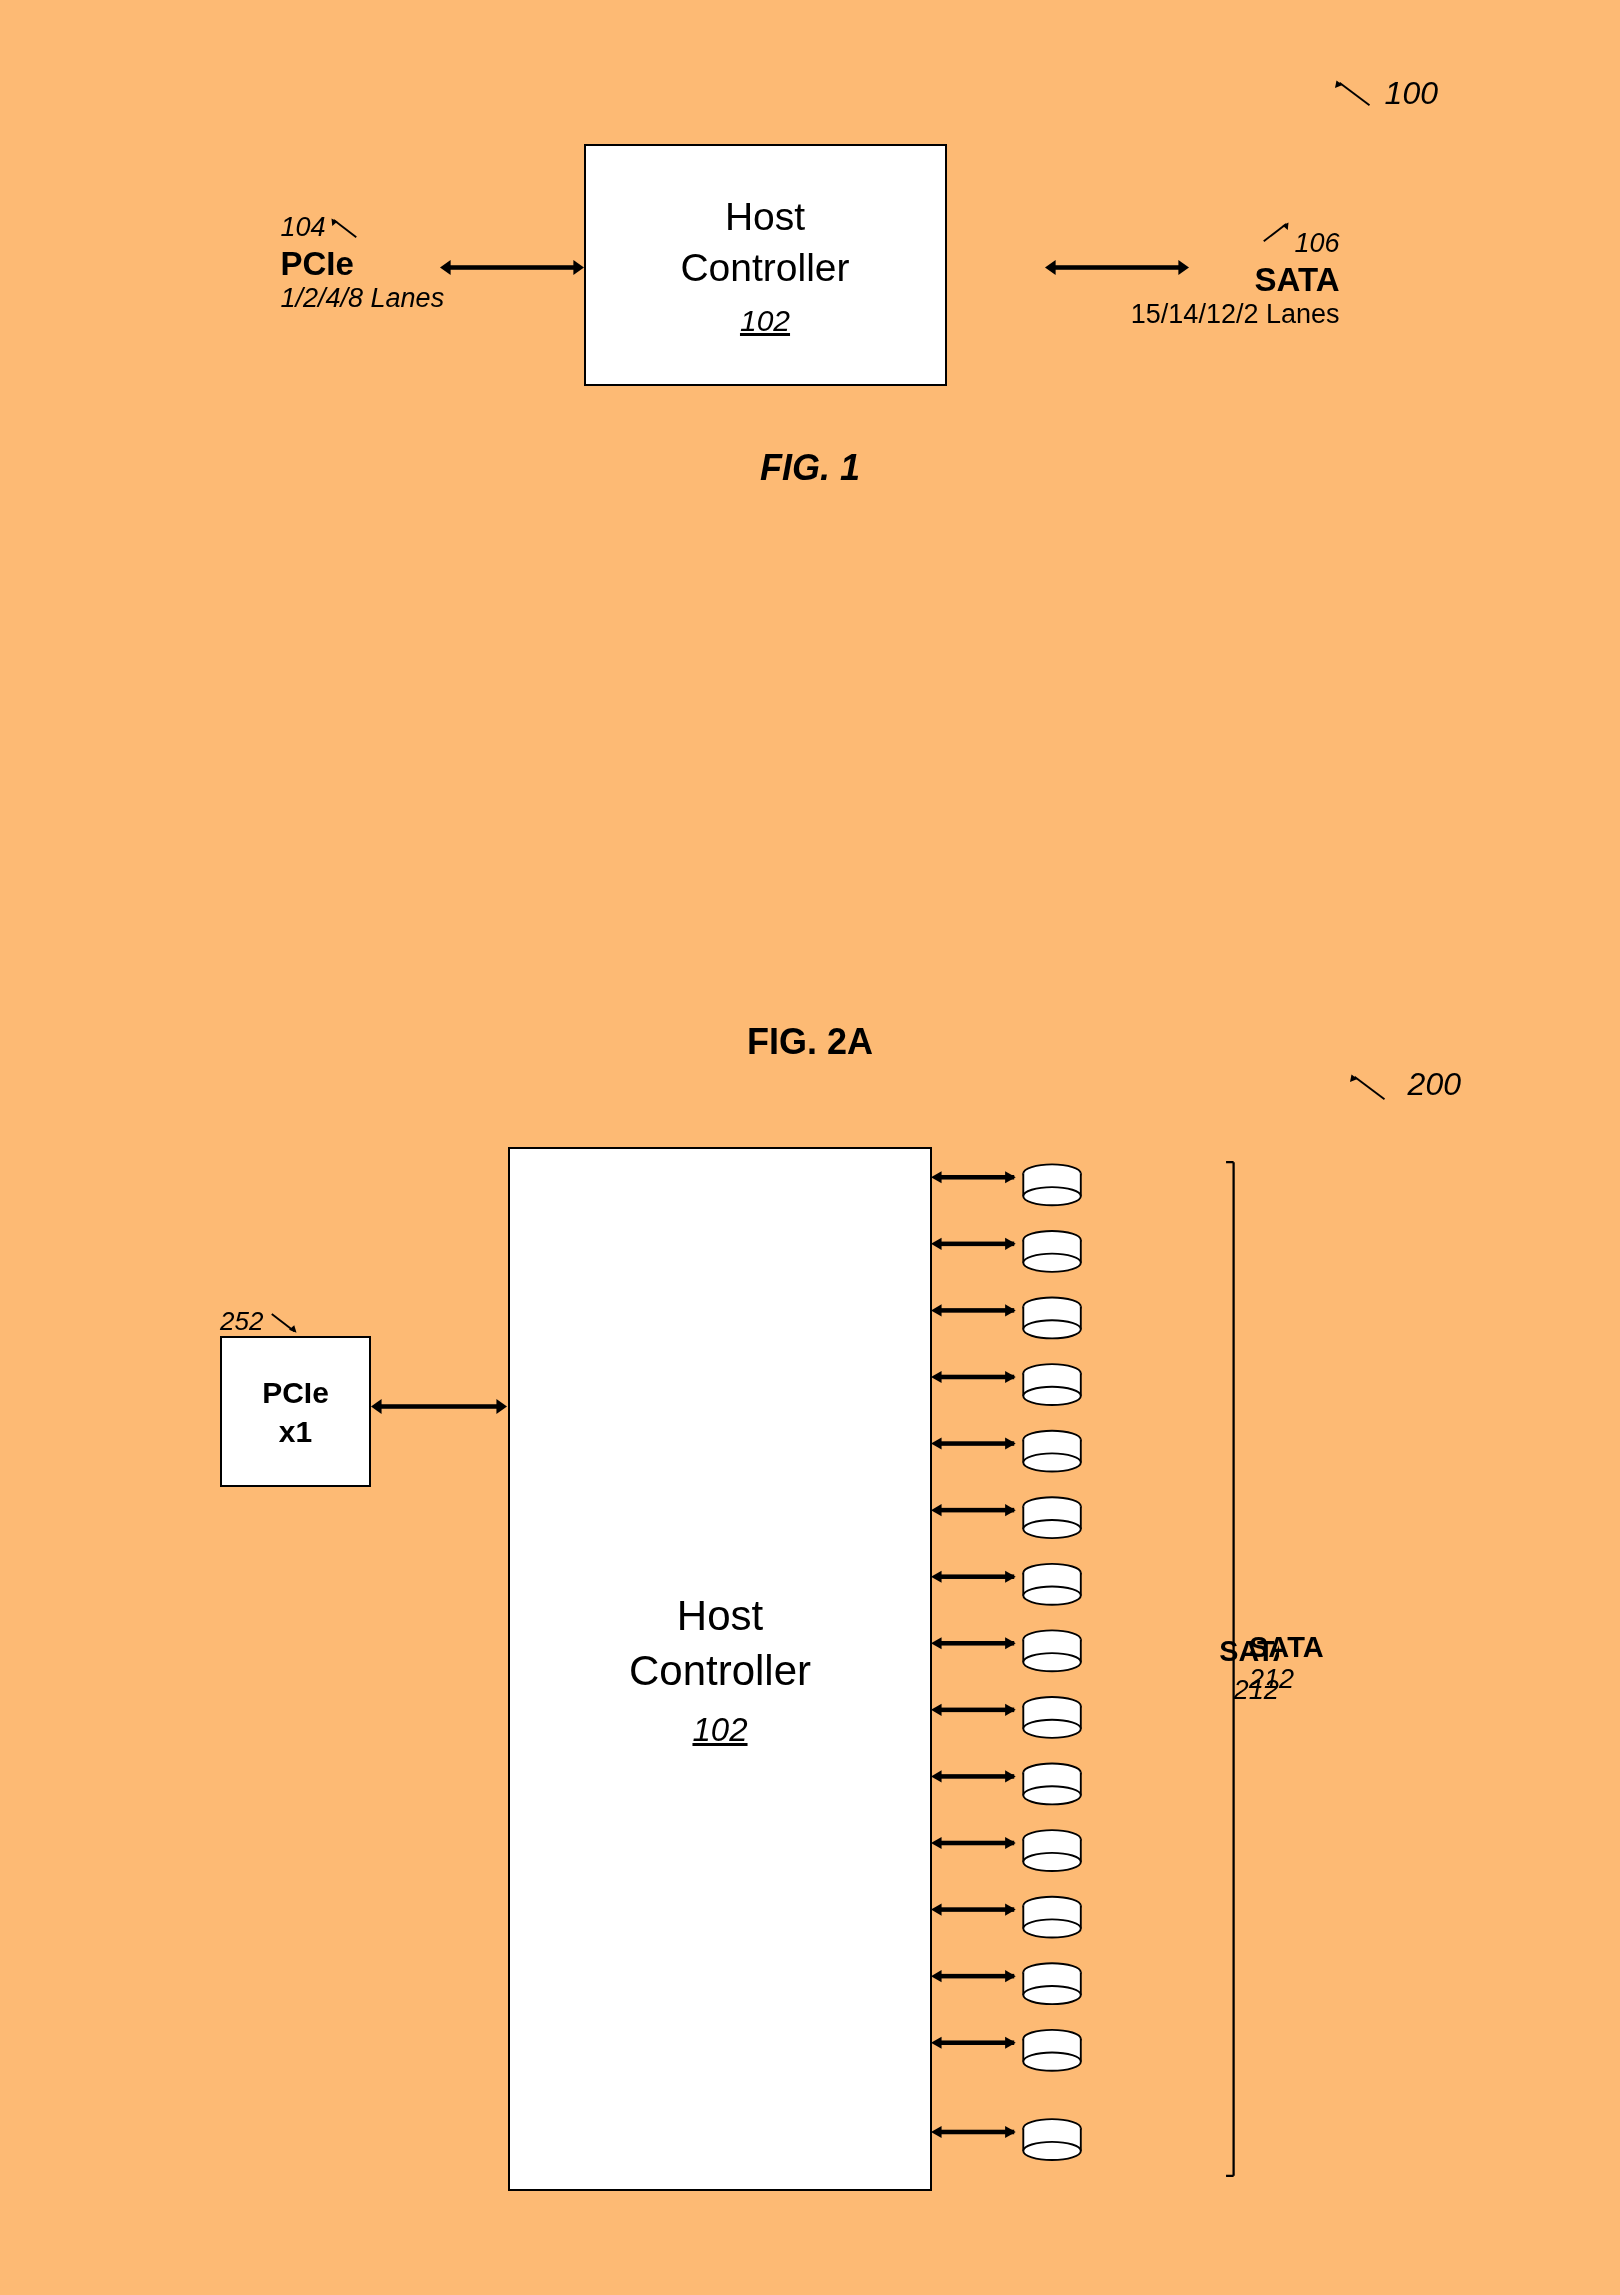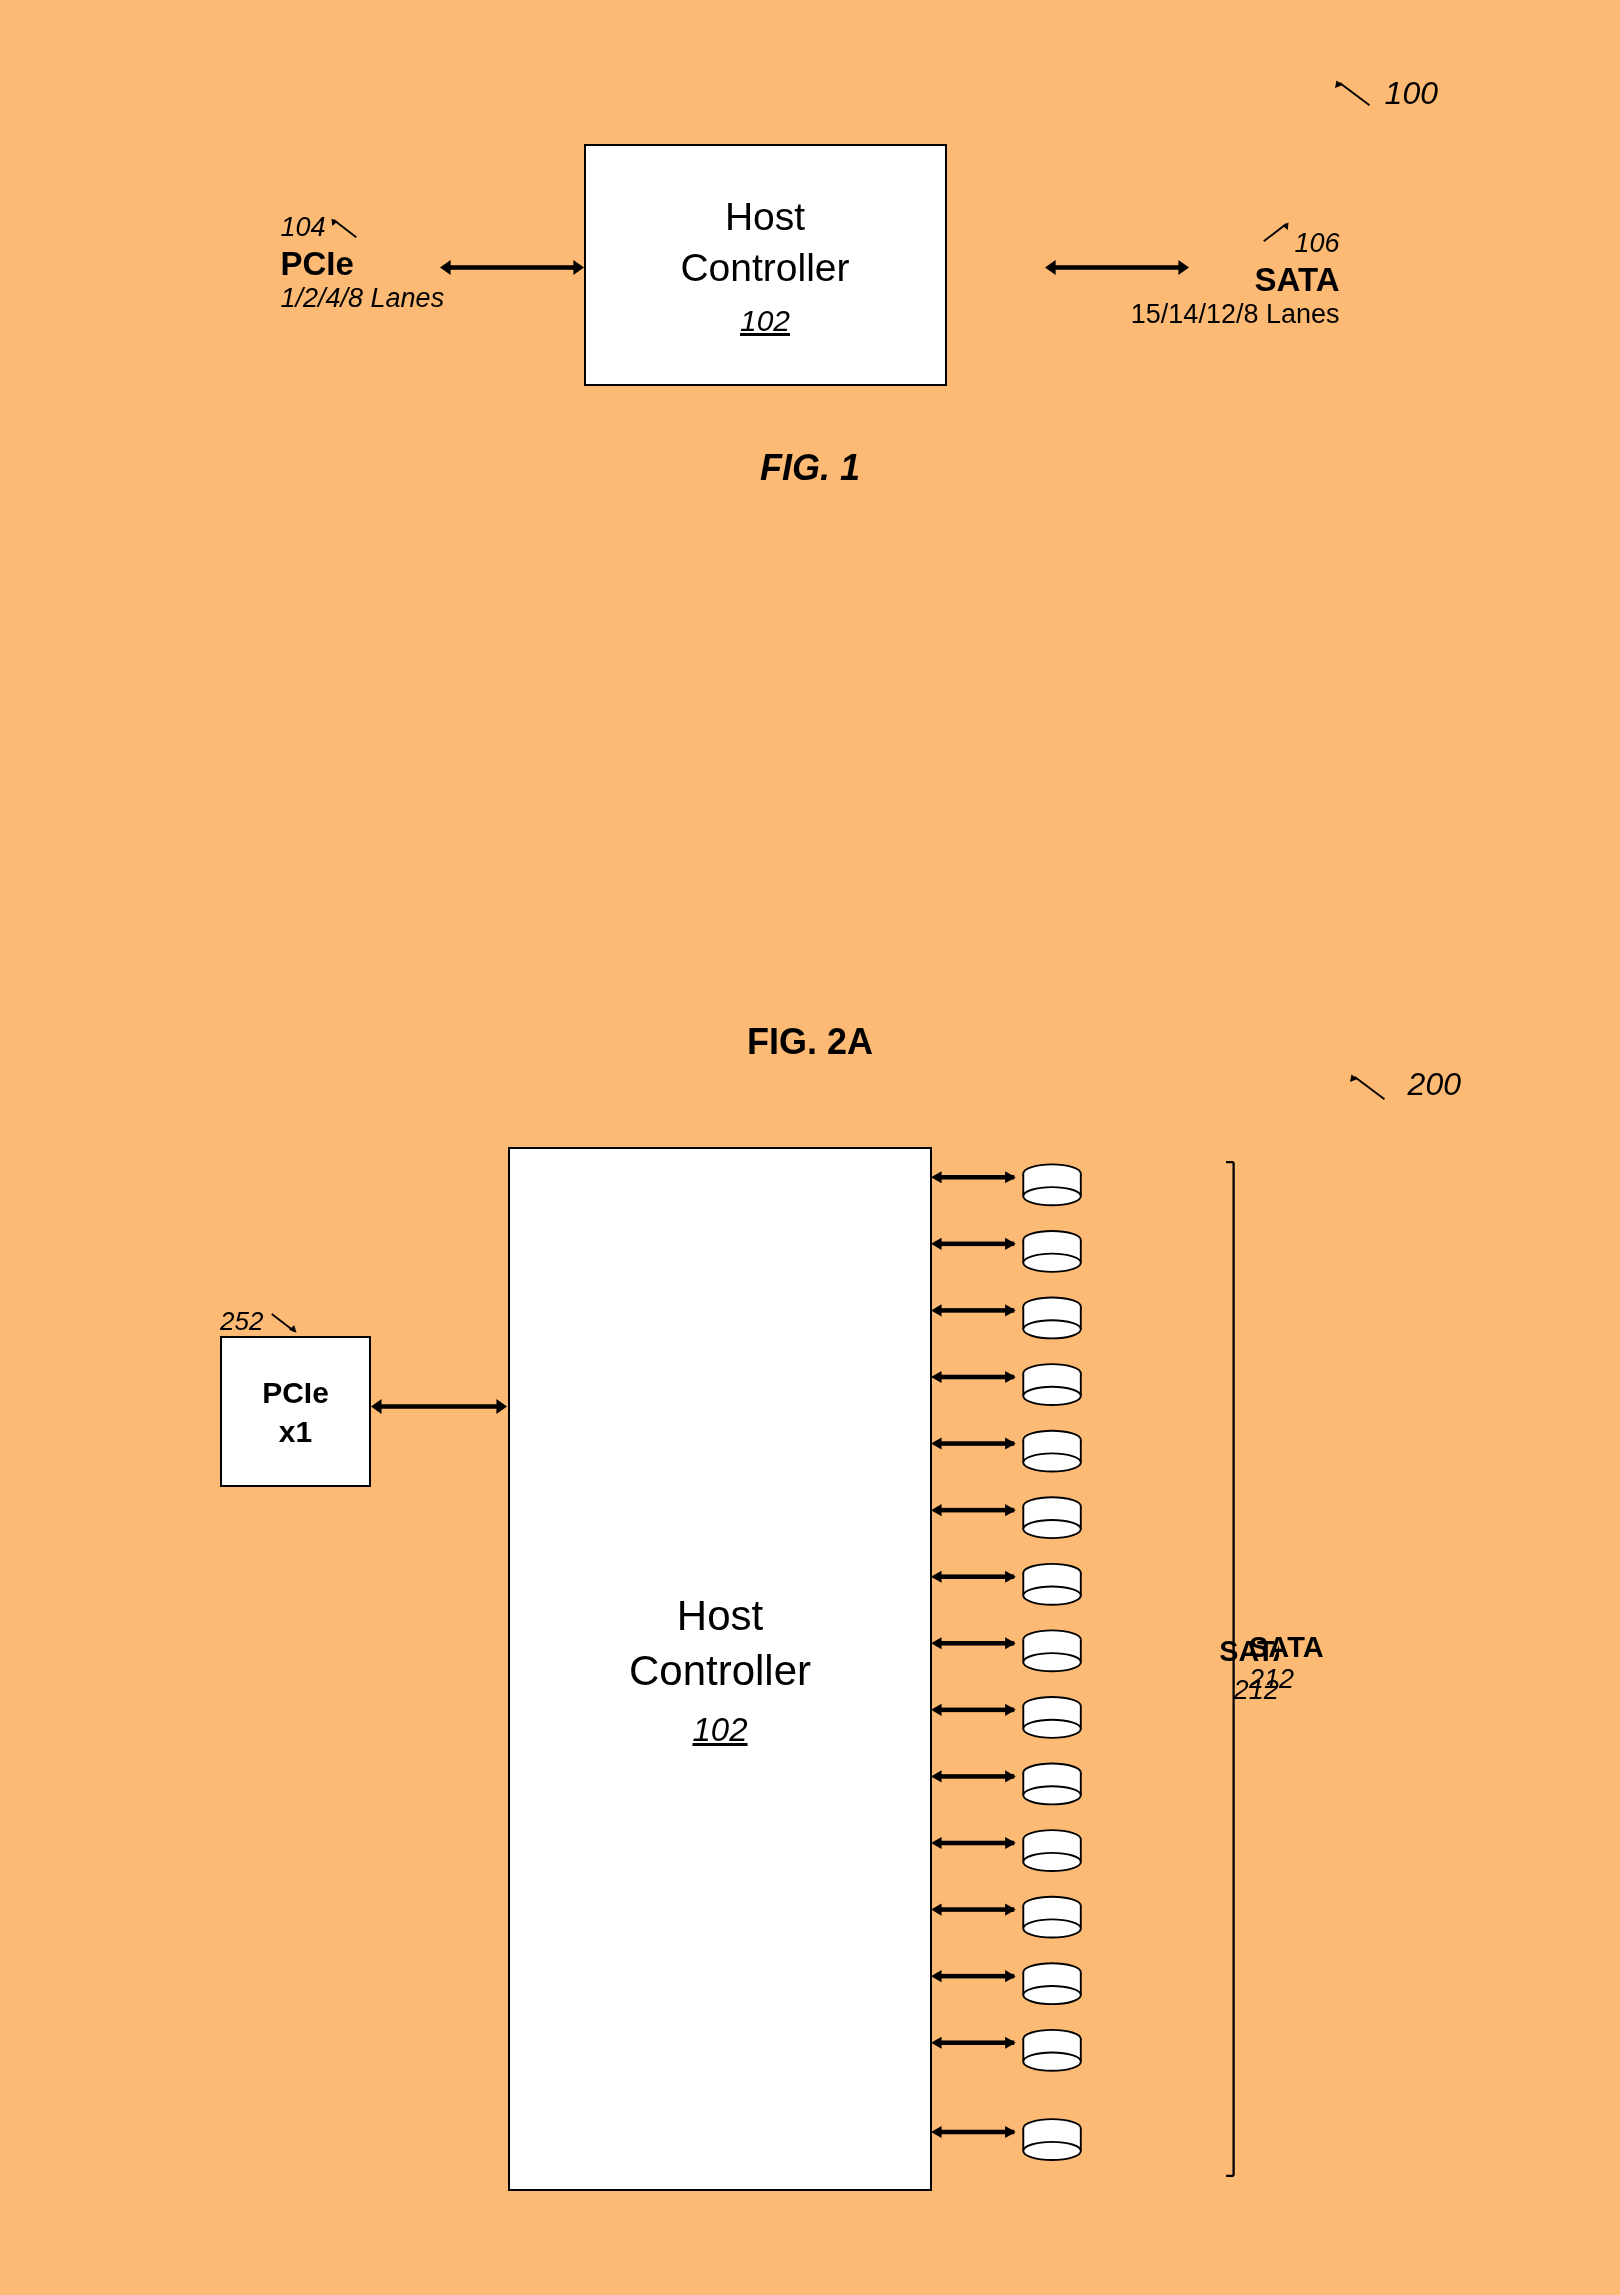--- a/index.html
+++ b/index.html
@@ -225,21 +225,21 @@
 
       <div class="sata-right">
         <div style="display:flex; align-items:center; justify-content:flex-end; gap:4.5px; margin-bottom:1.5px;">
           <svg width="30" height="23" viewBox="0 0 40 30">
             <line x1="5" y1="28" x2="35" y2="5" stroke="#000" stroke-width="2.5"></line>
             <polygon points="38,3 30,7 37,13" fill="#000"></polygon>
           </svg>
           <span style="font-style:italic; font-size:27px;margin-top:24px;">106</span>
         </div>
         <div style="font-size:33px; font-weight:bold; font-family:Arial,sans-serif; text-align:right;">SATA</div>
-        <div style="font-size:27px; font-family:Arial,sans-serif; text-align:right;">15/14/12/8 Lanes</div>
+        <div style="font-size:27px; font-family:Arial,sans-serif; text-align:right;">15/14/12/2 Lanes</div>
       </div>
 
     </div>
 
     <div class="fig-caption" style="margin-top: 7.6px;">FIG. 1</div>
 
   </div>
 
   <div class="fig2a-container">
 

